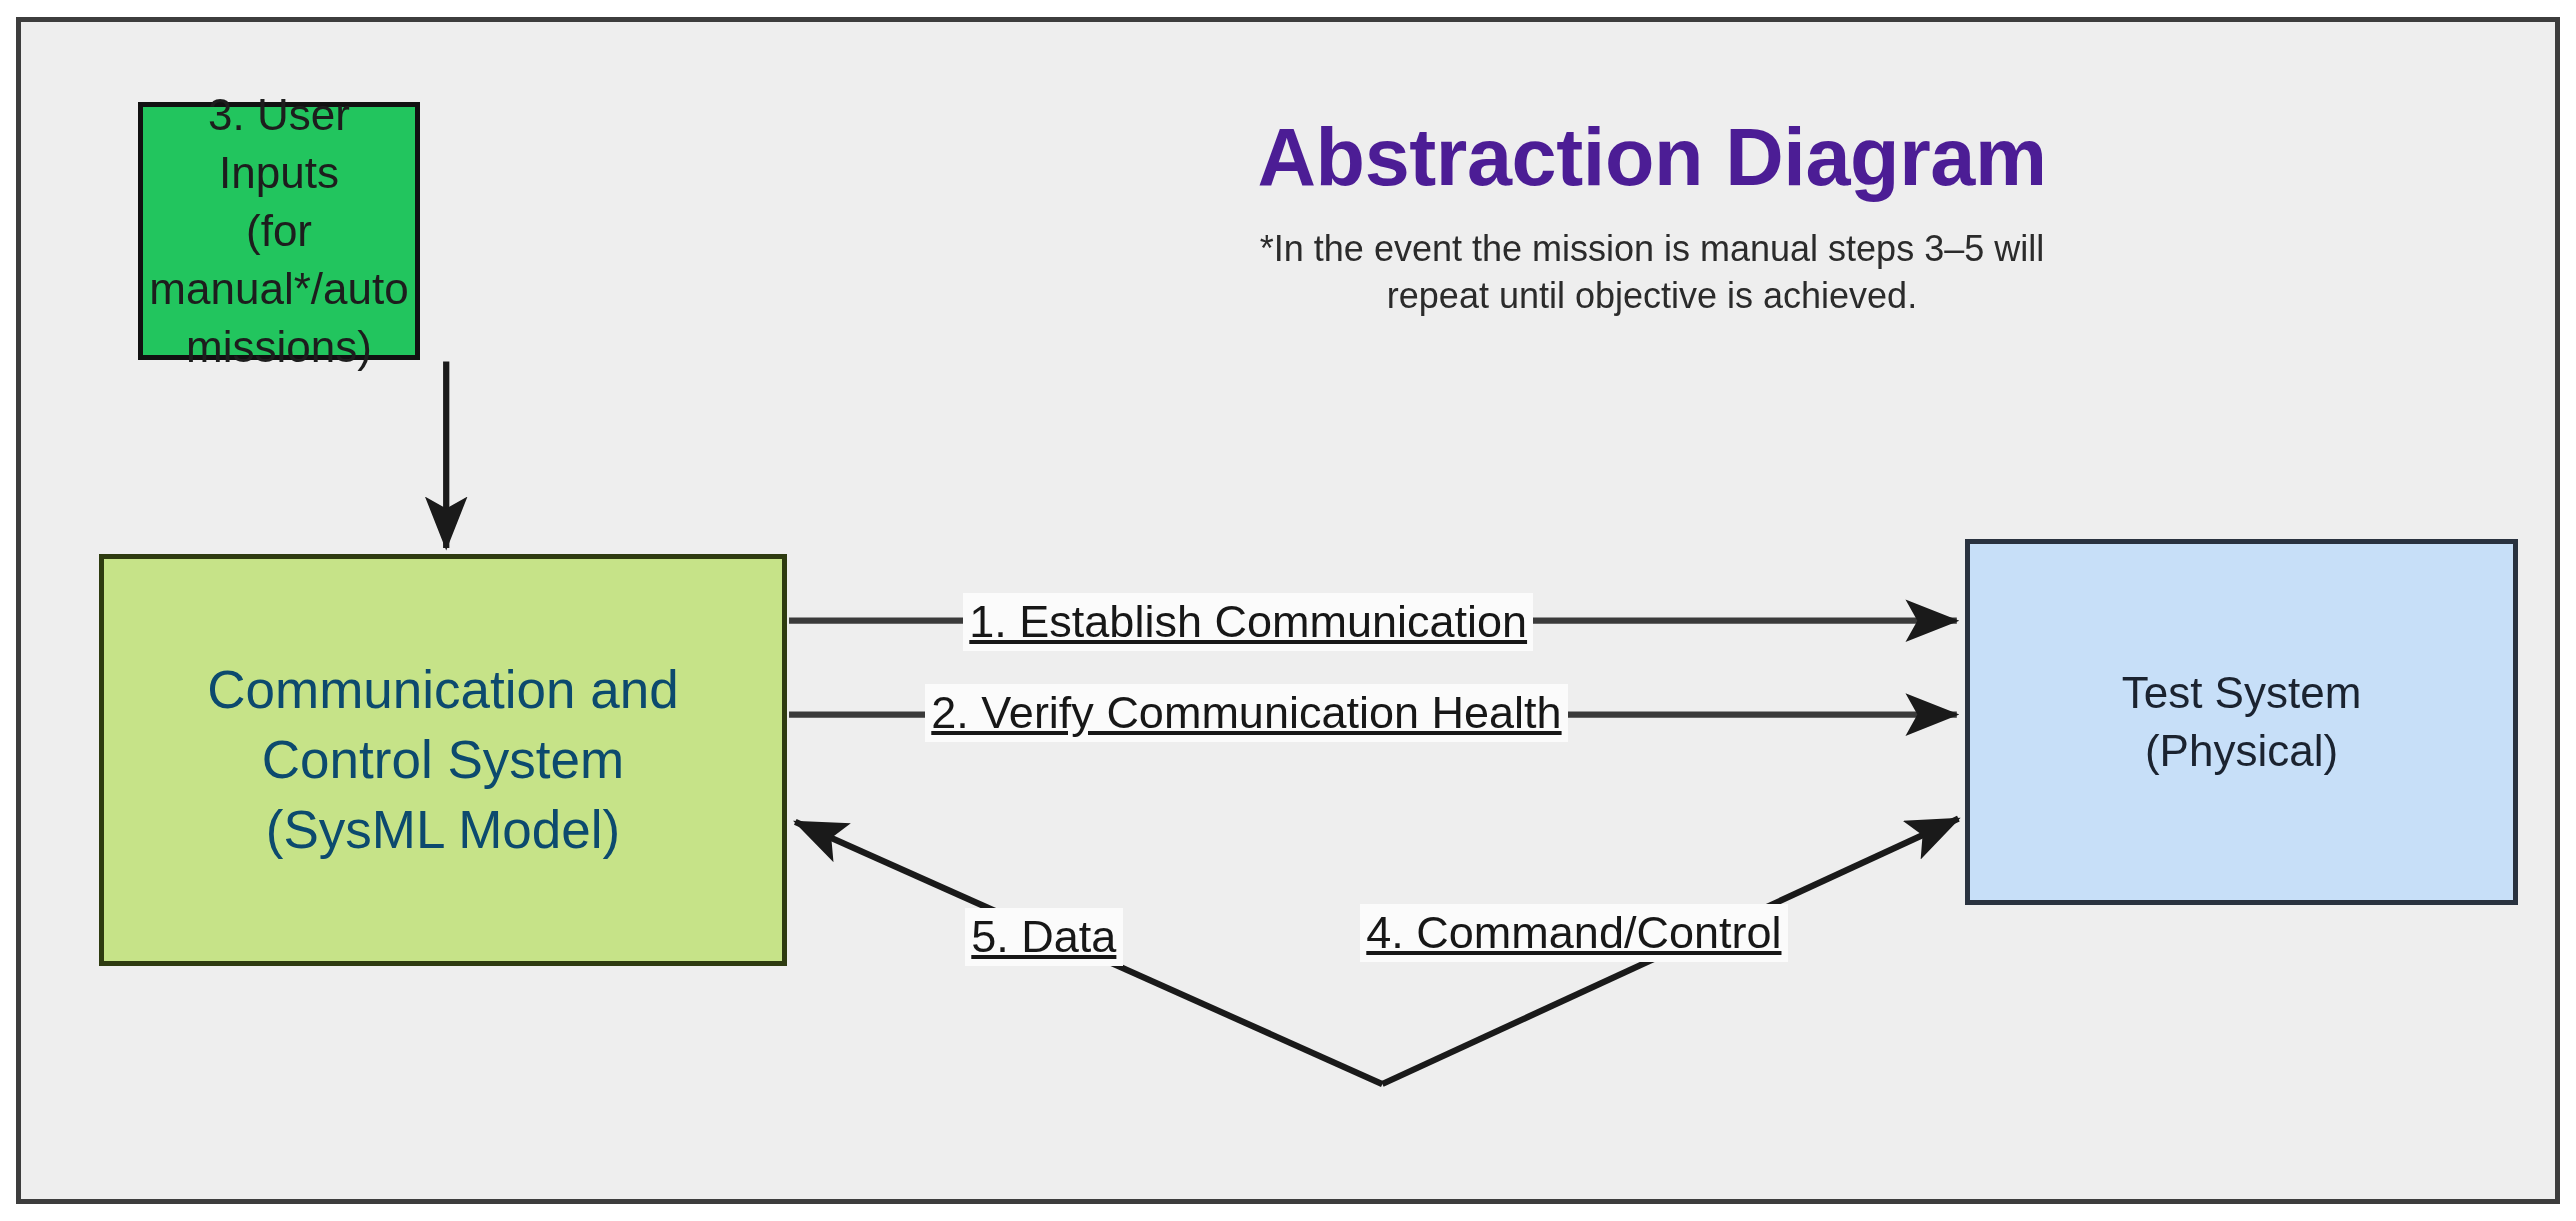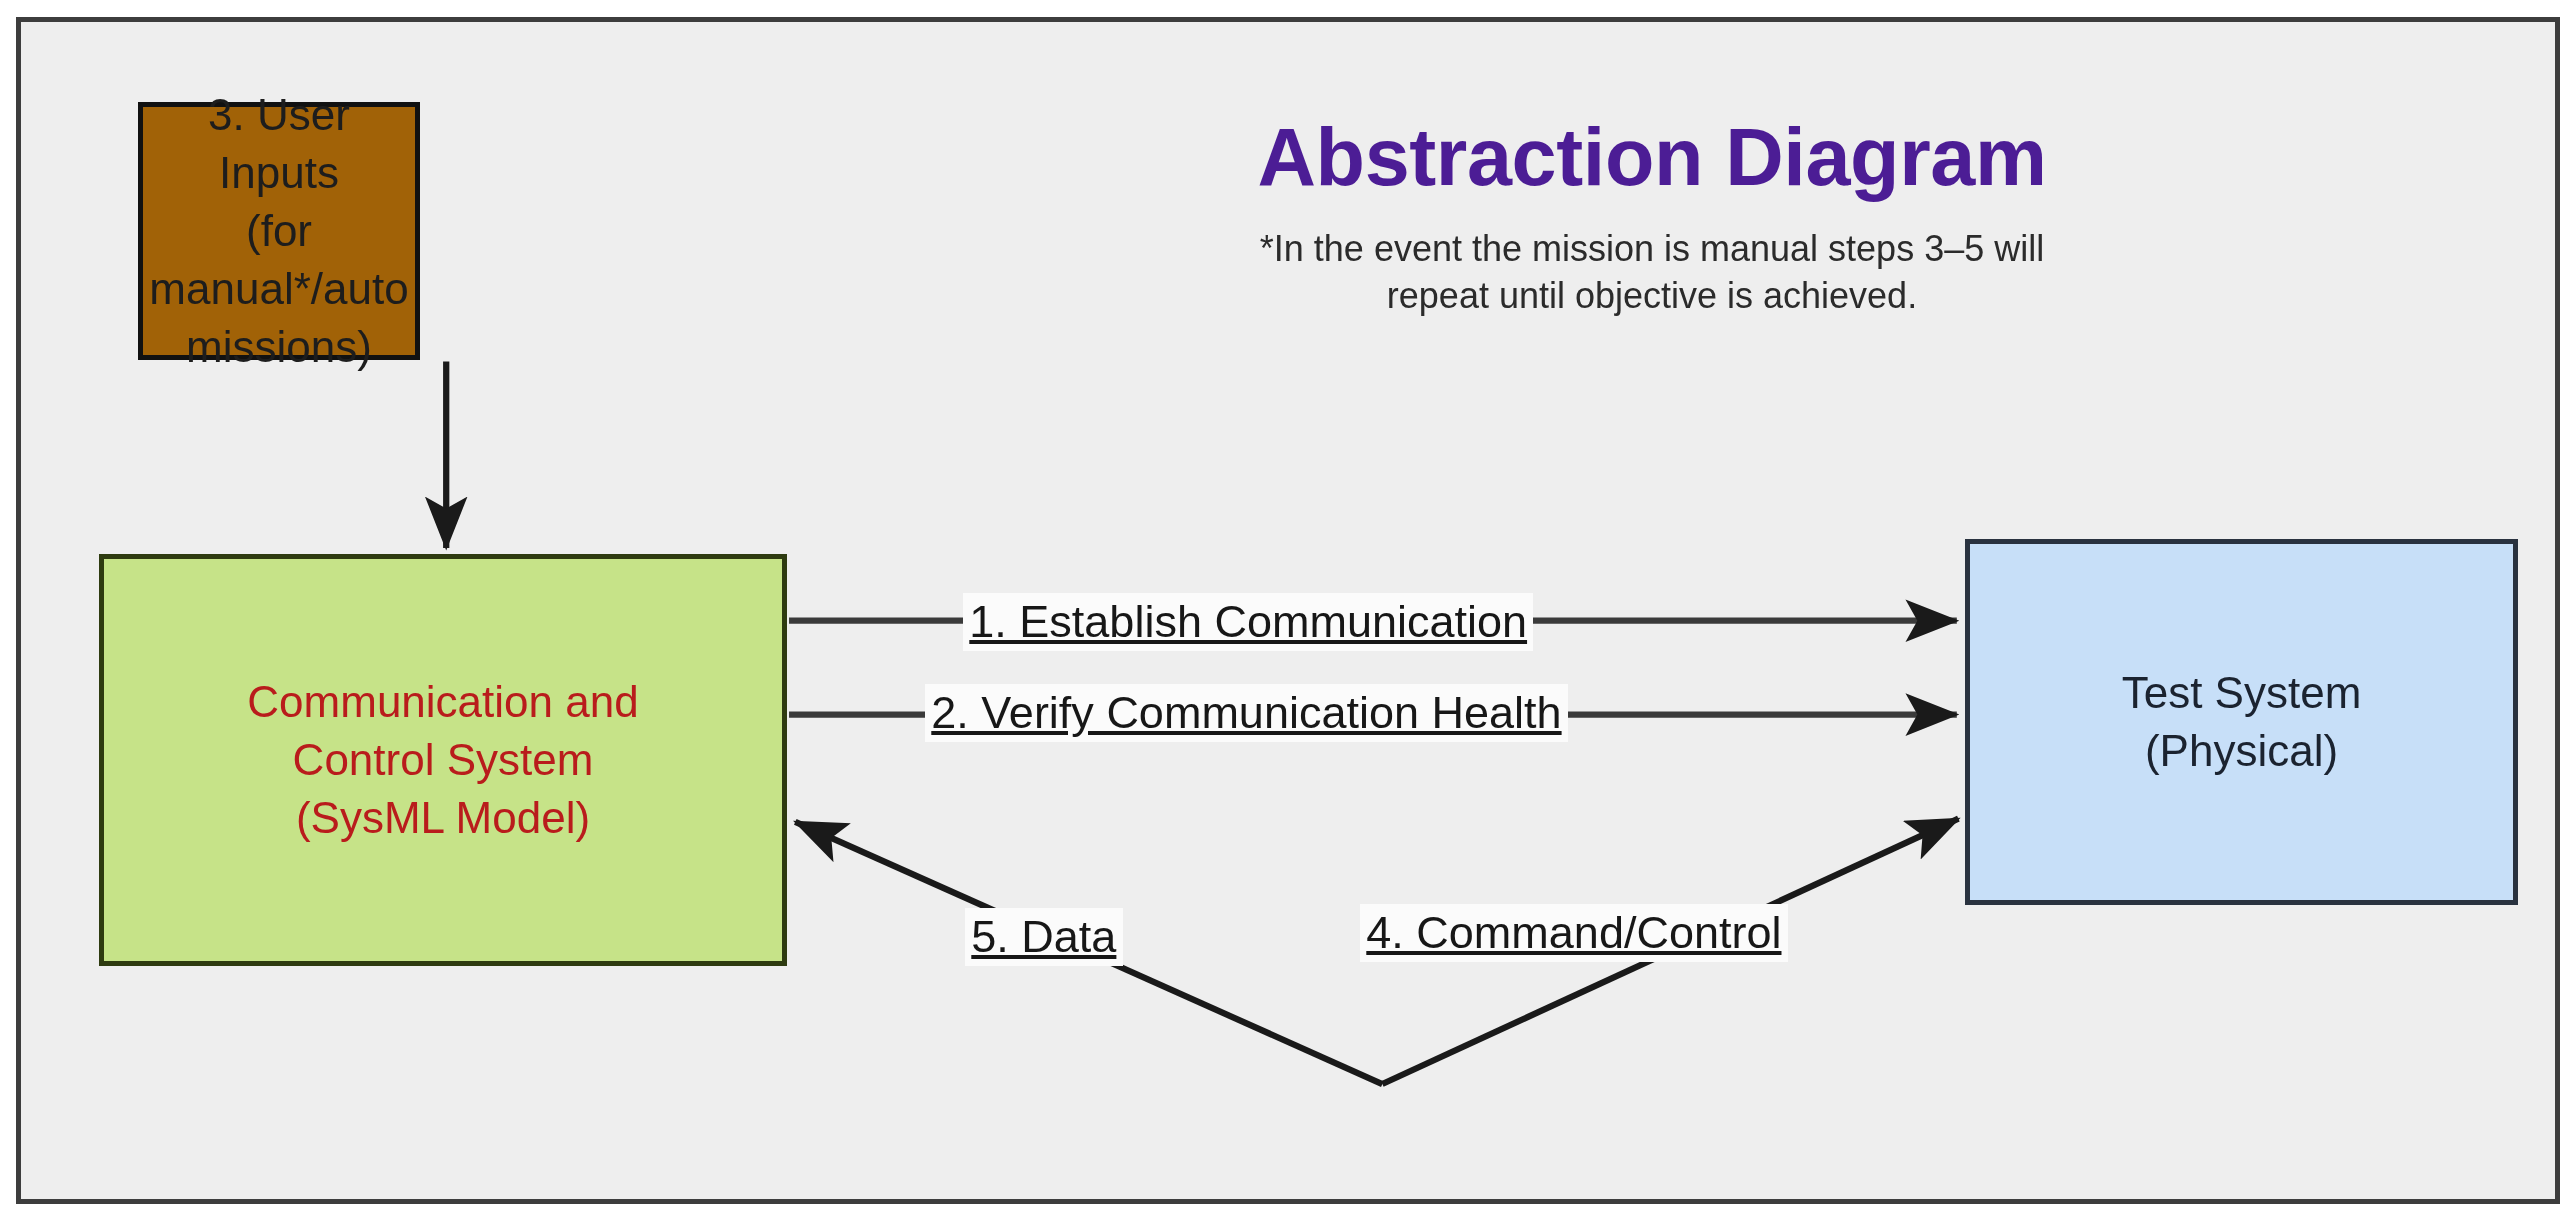--- a/index.html
+++ b/index.html
@@ -43,34 +43,34 @@
     align-items: center;
     justify-content: center;
     text-align: center;
     line-height: 1.32;
   }
   #node-user-inputs {
     left: 138px;
     top: 102px;
     width: 282px;
     height: 258px;
-    background: #a16207;
+    background: #22c55e;
     border: 5.5px solid #111111;
     font-size: 44px;
     color: #1d1d1d;
   }
   #node-comm-control {
     left: 99px;
     top: 554px;
     width: 688px;
     height: 412px;
     background: #c6e388;
     border: 5.5px solid #2e3b10;
-    font-size: 44px;
-    color: #b91c1c;
+    font-size: 53px;
+    color: #0c4a6e;
   }
   #node-test-system {
     left: 1965px;
     top: 539px;
     width: 553px;
     height: 366px;
     background: #c7dff8;
     border: 5.5px solid #29323f;
     font-size: 44px;
     color: #1b2330;

